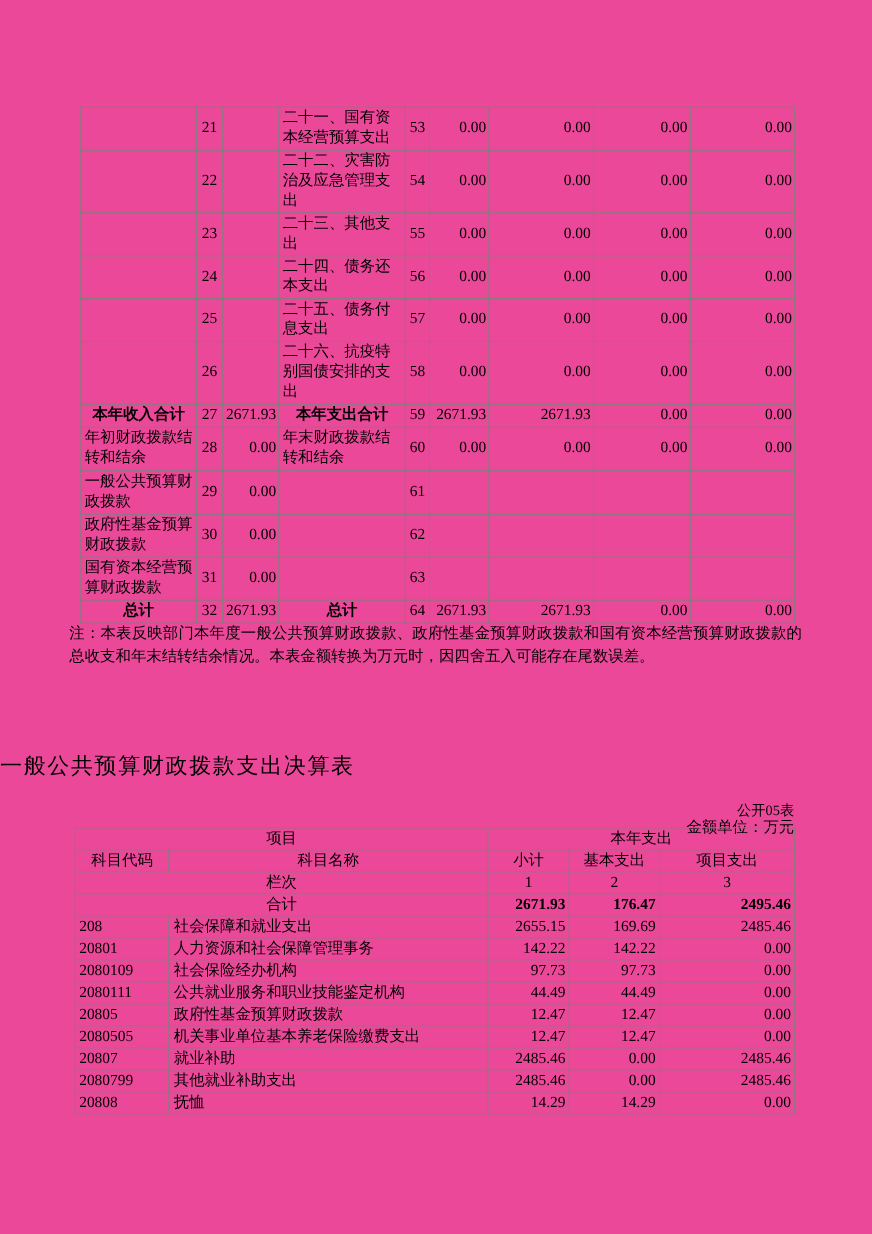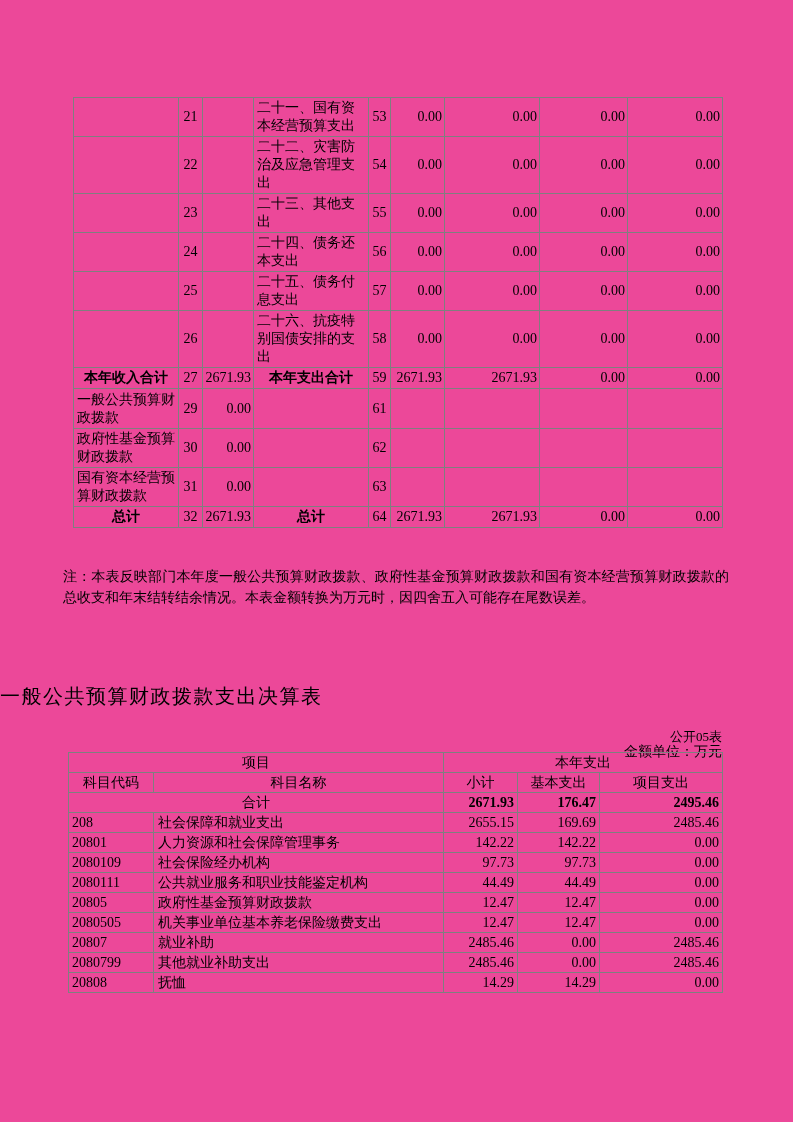--- a/index.html
+++ b/index.html
@@ -132,20 +132,31 @@
         <td class="item b">本年收入合计</td>
         <td class="no">27</td>
         <td class="amt">2671.93</td>
         <td class="item b">本年支出合计</td>
         <td class="no">59</td>
         <td class="amt">2671.93</td>
         <td class="amt">2671.93</td>
         <td class="amt">0.00</td>
         <td class="amt">0.00</td>
       </tr>
+      <tr style="height:38px">
+        <td class="item">年初财政拨款结转和结余</td>
+        <td class="no">28</td>
+        <td class="amt">0.00</td>
+        <td class="item">年末财政拨款结转和结余</td>
+        <td class="no">60</td>
+        <td class="amt">0.00</td>
+        <td class="amt">0.00</td>
+        <td class="amt">0.00</td>
+        <td class="amt">0.00</td>
+      </tr>
       <tr style="height:40px">
         <td class="item">一般公共预算财政拨款</td>
         <td class="no">29</td>
         <td class="amt">0.00</td>
         <td class="item"></td>
         <td class="no">61</td>
         <td class="amt"></td>
         <td class="amt"></td>
         <td class="amt"></td>
         <td class="amt"></td>
@@ -208,20 +219,26 @@
         <td class="ctr" colspan="3">本年支出</td>
       </tr>
       <tr>
         <td class="ctr">科目代码</td>
         <td class="ctr">科目名称</td>
         <td class="ctr">小计</td>
         <td class="ctr">基本支出</td>
         <td class="ctr">项目支出</td>
       </tr>
       <tr>
+        <td class="ctr" colspan="2">栏次</td>
+        <td class="ctr">1</td>
+        <td class="ctr">2</td>
+        <td class="ctr">3</td>
+      </tr>
+      <tr>
         <td class="ctr" colspan="2">合计</td>
         <td class="num bn">2671.93</td>
         <td class="num bn">176.47</td>
         <td class="num bn">2495.46</td>
       </tr>
       <tr>
         <td class="code">208</td>
         <td class="name">社会保障和就业支出</td>
         <td class="num">2655.15</td>
         <td class="num">169.69</td>

